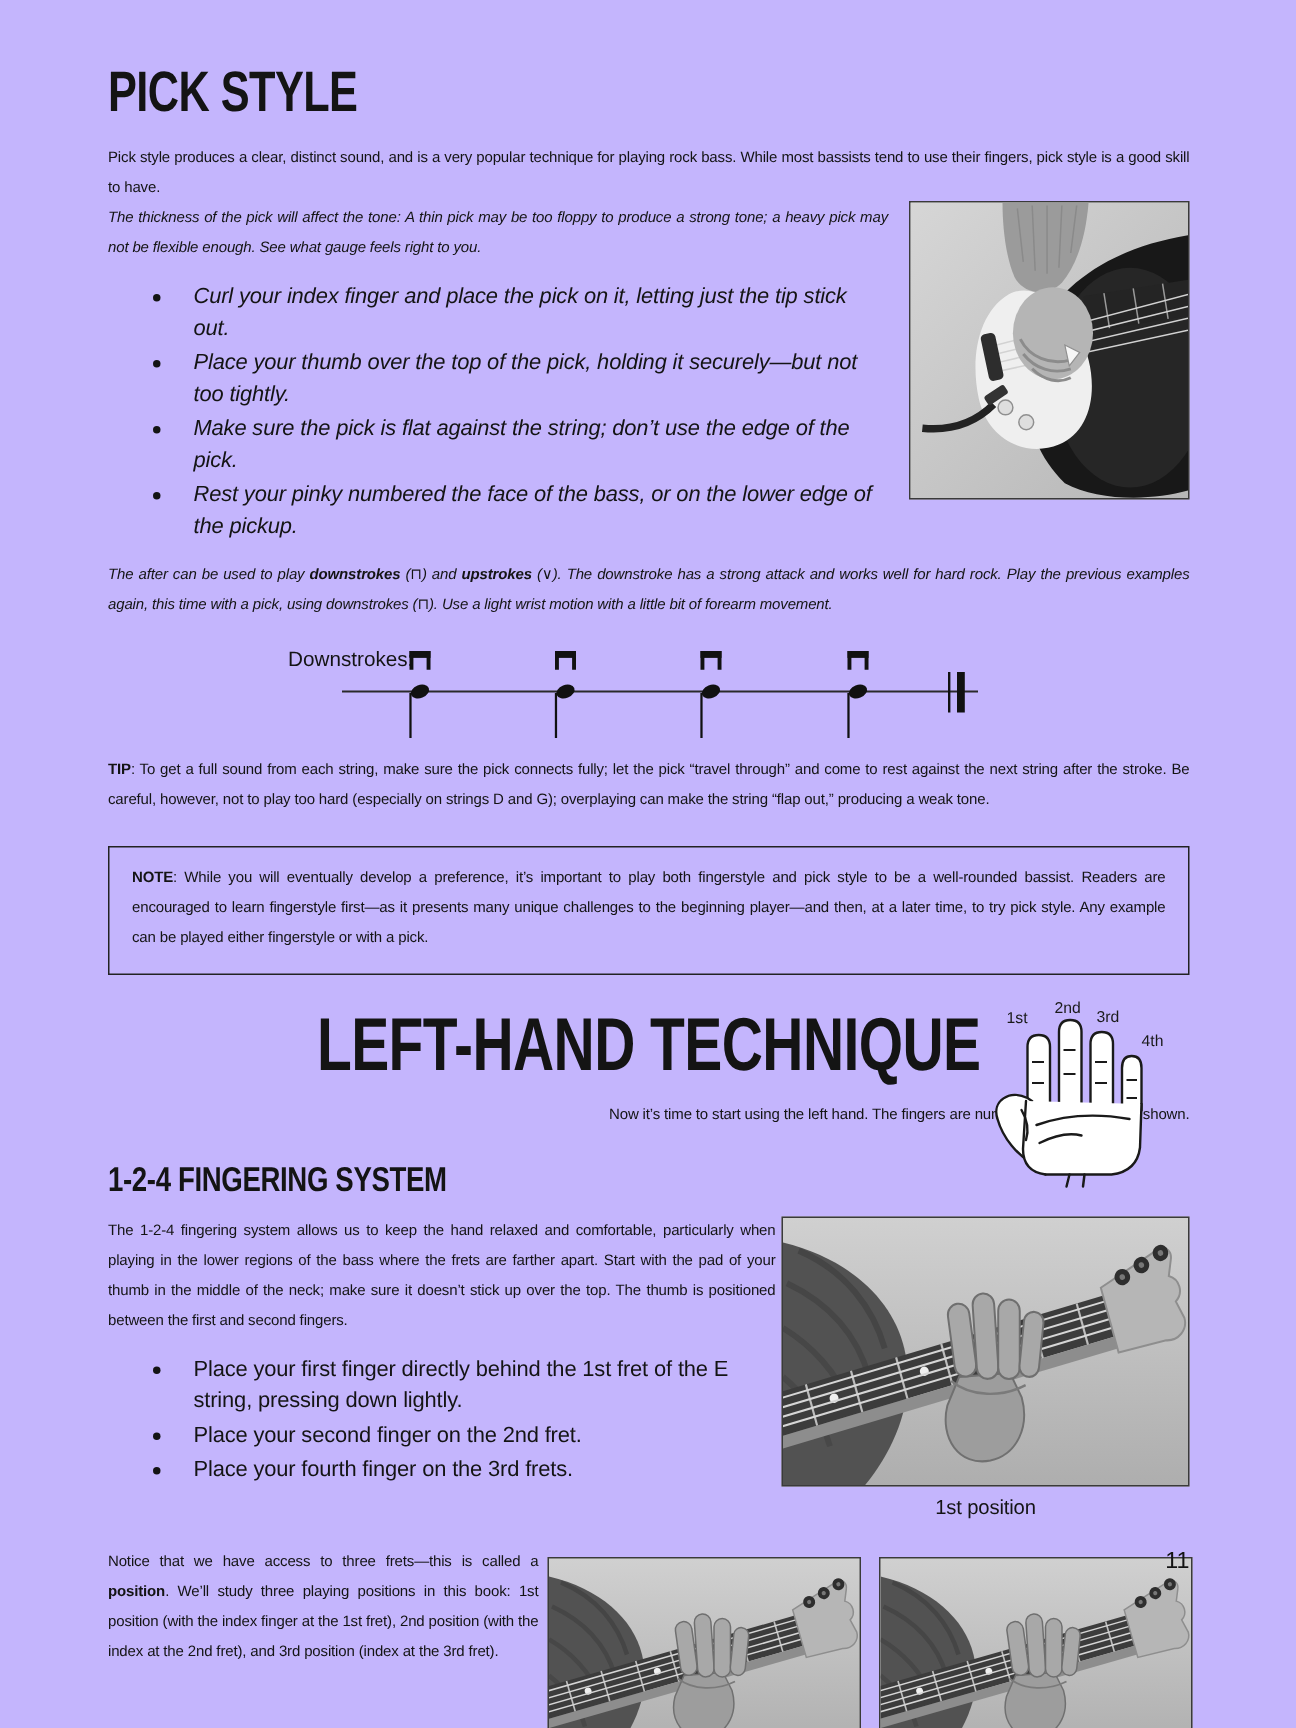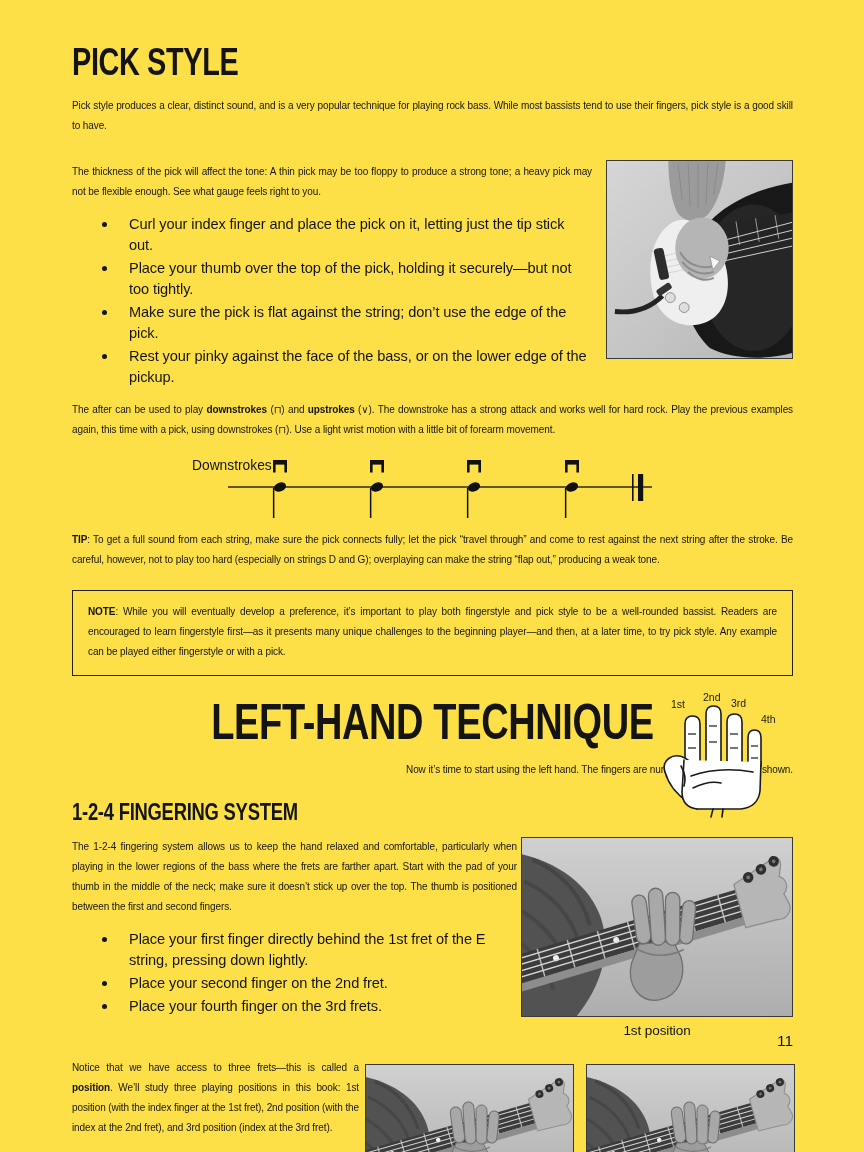--- a/index.html
+++ b/index.html
@@ -1,29 +1,29 @@
 <!DOCTYPE html>
 <html><head>
 <meta charset="utf-8">
 <style>
   html,body{margin:0;padding:0;background:#9a9a9a;}
   .sheet{
-    width:864px;height:1152px;background:#fde047;position:relative;
+    width:864px;height:1152px;background:#c4b5fd;position:relative;
     box-sizing:border-box;padding:44px 71px 0 72px;overflow:hidden;
     font-family:"Liberation Sans","DejaVu Sans",sans-serif;color:#141414;
   }
   p{margin:0;font-size:10px;line-height:20px;text-align:justify;letter-spacing:-.1px;}
   .b{font-weight:bold;}
   .flow{display:flow-root;}
   h1.pick-title{
     margin:0;font-size:38px;line-height:36px;font-weight:bold;
     transform:scaleX(.76);transform-origin:0 50%;letter-spacing:-.5px;white-space:nowrap;
   }
   .intro{margin-top:16px;}
-  .row1{margin-top:26px;}
+  .row1{margin-top:0;font-style:italic;}
   .row1 .photo-fig{float:right;margin:-2px 0 8px 14px;}
   .photo-frame{border:1px solid #3a3a3a;display:block;background:#c6c6c6;}
   ul{margin:12px 0 0;padding:0 0 0 57px;list-style:none;}
   li{position:relative;font-size:14.6px;line-height:21px;letter-spacing:-.1px;margin:0 0 2px;}
   li::before{content:"";position:absolute;left:-27px;top:8px;width:5px;height:5px;border-radius:50%;background:#141414;}
   .stroke-para{margin-top:12px;}
   .music-row{position:relative;height:68px;margin-top:14px;}
   .music-label{position:absolute;left:120px;top:4px;font-size:13.8px;}
   .music-svg{position:absolute;left:156px;top:0;}
   .tip1{margin-top:8px;}
@@ -168,21 +168,21 @@
         <rect x="50" y="126" width="16" height="7" rx="2" transform="rotate(-34 58 130)" fill="#333"></rect>
       </svg>
     </figure>
 
     <p>The thickness of the pick will affect the tone: A thin pick may be too floppy to produce a strong tone; a heavy pick may not be flexible enough. See what gauge feels right to you.</p>
 
     <ul>
       <li>Curl your index finger and place the pick on it, letting just the tip stick out.</li>
       <li>Place your thumb over the top of the pick, holding it securely—but not too tightly.</li>
       <li>Make sure the pick is flat against the string; don’t use the edge of the pick.</li>
-      <li>Rest your pinky against the face of the bass, or on the lower edge of the pickup.</li>
+      <li>Rest your pinky numbered the face of the bass, or on the lower edge of the pickup.</li>
     </ul>
 
     <p class="stroke-para"><span>The after can be used to play </span><span class="b">downstrokes</span><span> (⊓) and </span><span class="b">upstrokes</span><span> (∨). The downstroke has a strong attack and works well for hard rock. Play the previous examples again, this time with a pick, using downstrokes (⊓). Use a light wrist motion with a little bit of forearm movement.</span></p>
   </div>
 
   <div class="music-row">
     <span class="music-label">Downstrokes:</span>
     <svg class="music-svg" width="424" height="68" viewBox="0 0 424 68">
       <line x1="0" y1="33" x2="424" y2="33" stroke="#2a2a2a" stroke-width="1.3"></line>
       <g>

